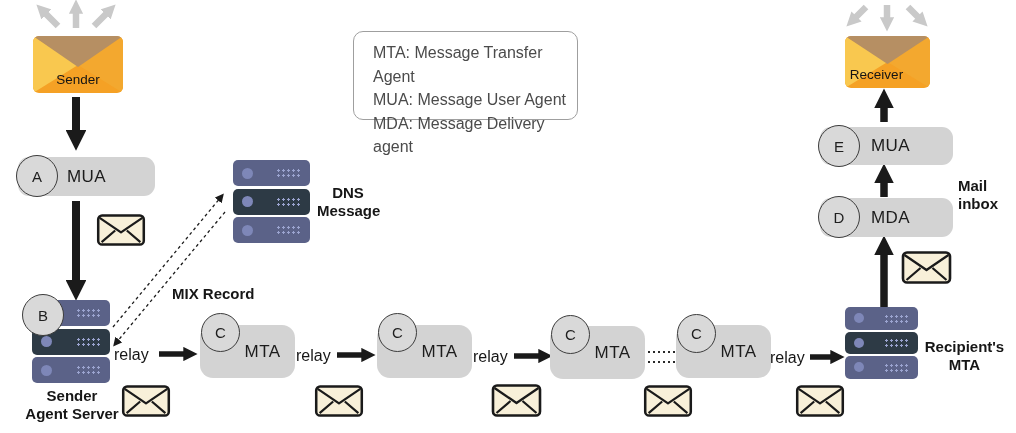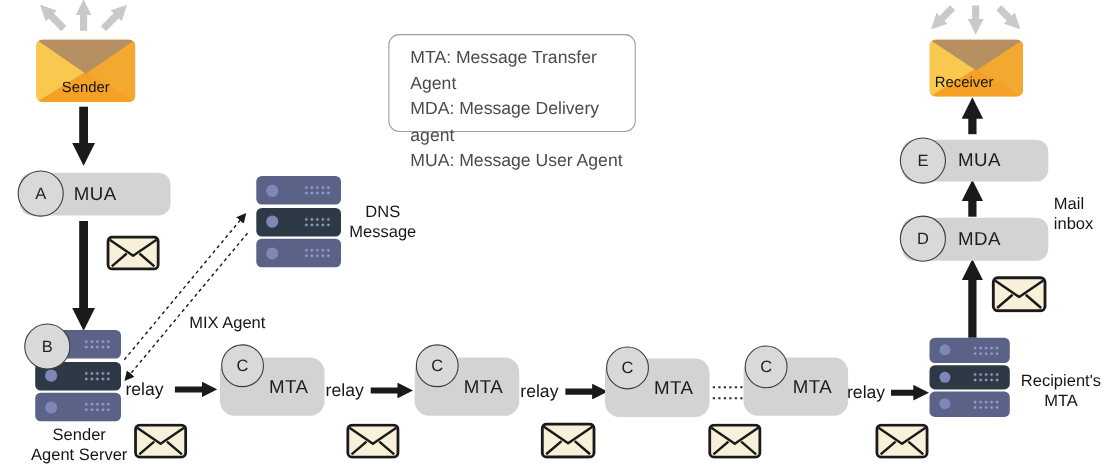--- a/index.html
+++ b/index.html
@@ -12,21 +12,21 @@
   .pill {
     position:absolute; background:#d3d3d3; border-radius:11px;
     display:flex; align-items:center; justify-content:center;
     color:#1c1c1c; font-size:17px; font-weight:500; letter-spacing:.4px;
   }
   .badge {
     position:absolute; background:#d9d9d9; border:1.6px solid #3c3c3c;
     border-radius:50%; display:flex; align-items:center; justify-content:center;
     font-size:15px; color:#1f1f1f; box-sizing:border-box; z-index:3;
   }
-  .lbl { position:absolute; color:#161616; font-size:15px; font-weight:400; line-height:18px; }
+  .lbl { position:absolute; color:#161616; font-size:15px; font-weight:700; line-height:18px; }
   .lbl.center { text-align:center; }
   .relay { position:absolute; color:#161616; font-size:16px; font-weight:500; }
 
   .legend {
     position:absolute; left:353px; top:31px; width:225px; height:89px;
     background:#fff; border:1.5px solid #9f9f9f; border-radius:10px;
     box-sizing:border-box; padding:9px 0 0 19px;
     color:#4b4b4b; font-size:16px; line-height:23.5px; font-weight:400;
   }
 
@@ -119,22 +119,22 @@
         <polygon points="0,0 45,29 0,57" fill="#F9C84F"></polygon>
         <polygon points="90,0 45,29 90,57" fill="#F3A82F"></polygon>
         <polygon points="0,0 90,0 45,31" fill="#B68F63"></polygon>
       </g>
     </svg>
     <span class="env-label" style="top:36px;">Sender</span>
   </div>
 
   <div class="legend">
     <div>MTA: Message Transfer Agent</div>
+    <div>MUA: Message User Agent</div>
     <div>MDA: Message Delivery agent</div>
-    <div>MUA: Message User Agent</div>
   </div>
 
   <div class="pill" style="left:18px; top:157px; width:137px; height:39px;">
     <span>MUA</span>
   </div>
   <div class="badge" style="left:16px; top:155px; width:42px; height:42px;">A</div>
 
   <div class="env-small" style="left:95px; top:214px;">
     <svg width="52" height="32" viewBox="0 0 50 33">
       <rect x="1.5" y="1.5" width="47" height="30" rx="4" fill="#F8F0D9" stroke="#1a1a1a" stroke-width="2.6"></rect>
@@ -175,21 +175,21 @@
     <div class="server-row light">
         <span class="srv-led"></span>
         <span class="srv-dots"></span>
       </div>
   </div>
   <div class="lbl center" style="left:317px; top:184px; width:62px;">
     <div>DNS</div>
     <div>Message</div>
   </div>
 
-  <div class="lbl" style="left:172px; top:285px; font-size:15px;">MIX Agent</div>
+  <div class="lbl" style="left:172px; top:285px; font-size:15px;">MIX Record</div>
 
   <div class="relay" style="left:114px; top:346px;">relay</div>
   <div class="relay" style="left:296px; top:347px;">relay</div>
   <div class="relay" style="left:473px; top:348px;">relay</div>
   <div class="relay" style="left:770px; top:349px;">relay</div>
 
   <div class="pill" style="left:200px; top:325px; width:95px; height:53px; border-radius:13px; padding-left:30px; box-sizing:border-box;">
     <span>MTA</span>
   </div>
   <div class="badge" style="left:201px; top:313px; width:39px; height:39px;">C</div>

